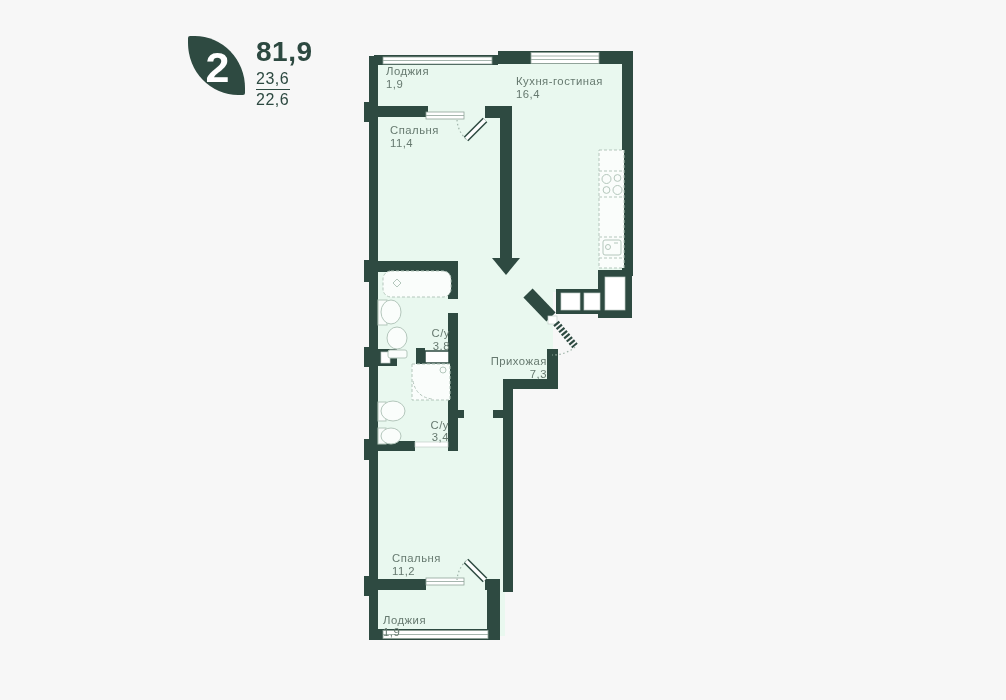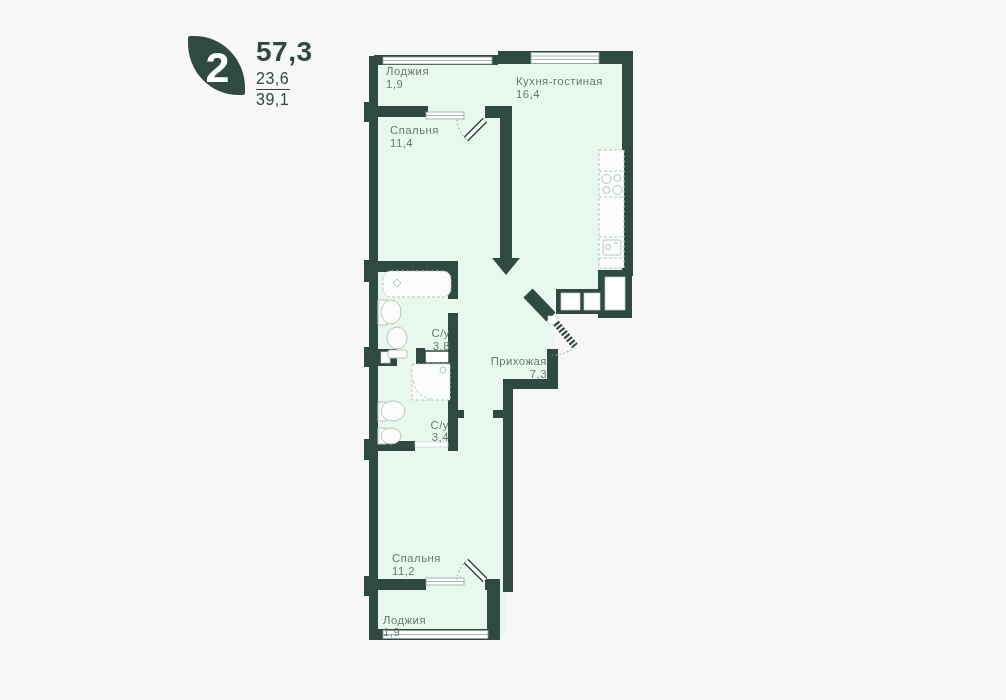--- a/index.html
+++ b/index.html
@@ -34,24 +34,24 @@
 </head>
 <body>
 
 <div class="stage">
 
   <div class="unit-card">
     <div class="leaf">
       <span class="leaf-num">2</span>
     </div>
     <div class="areas">
-      <div class="area-main">57,3</div>
+      <div class="area-main">81,9</div>
       <div class="area-frac">
         <div class="area-top">23,6</div>
-        <div class="area-bottom">39,1</div>
+        <div class="area-bottom">22,6</div>
       </div>
     </div>
   </div>
 
   <svg class="plan-svg" width="1006" height="700" viewBox="0 0 1006 700">
 
     <g>
       <rect class="floor" x="378" y="64" width="244" height="228"></rect>
       <rect class="floor" x="378" y="292" width="175" height="96"></rect>
       <rect class="floor" x="378" y="388" width="127" height="248"></rect>

